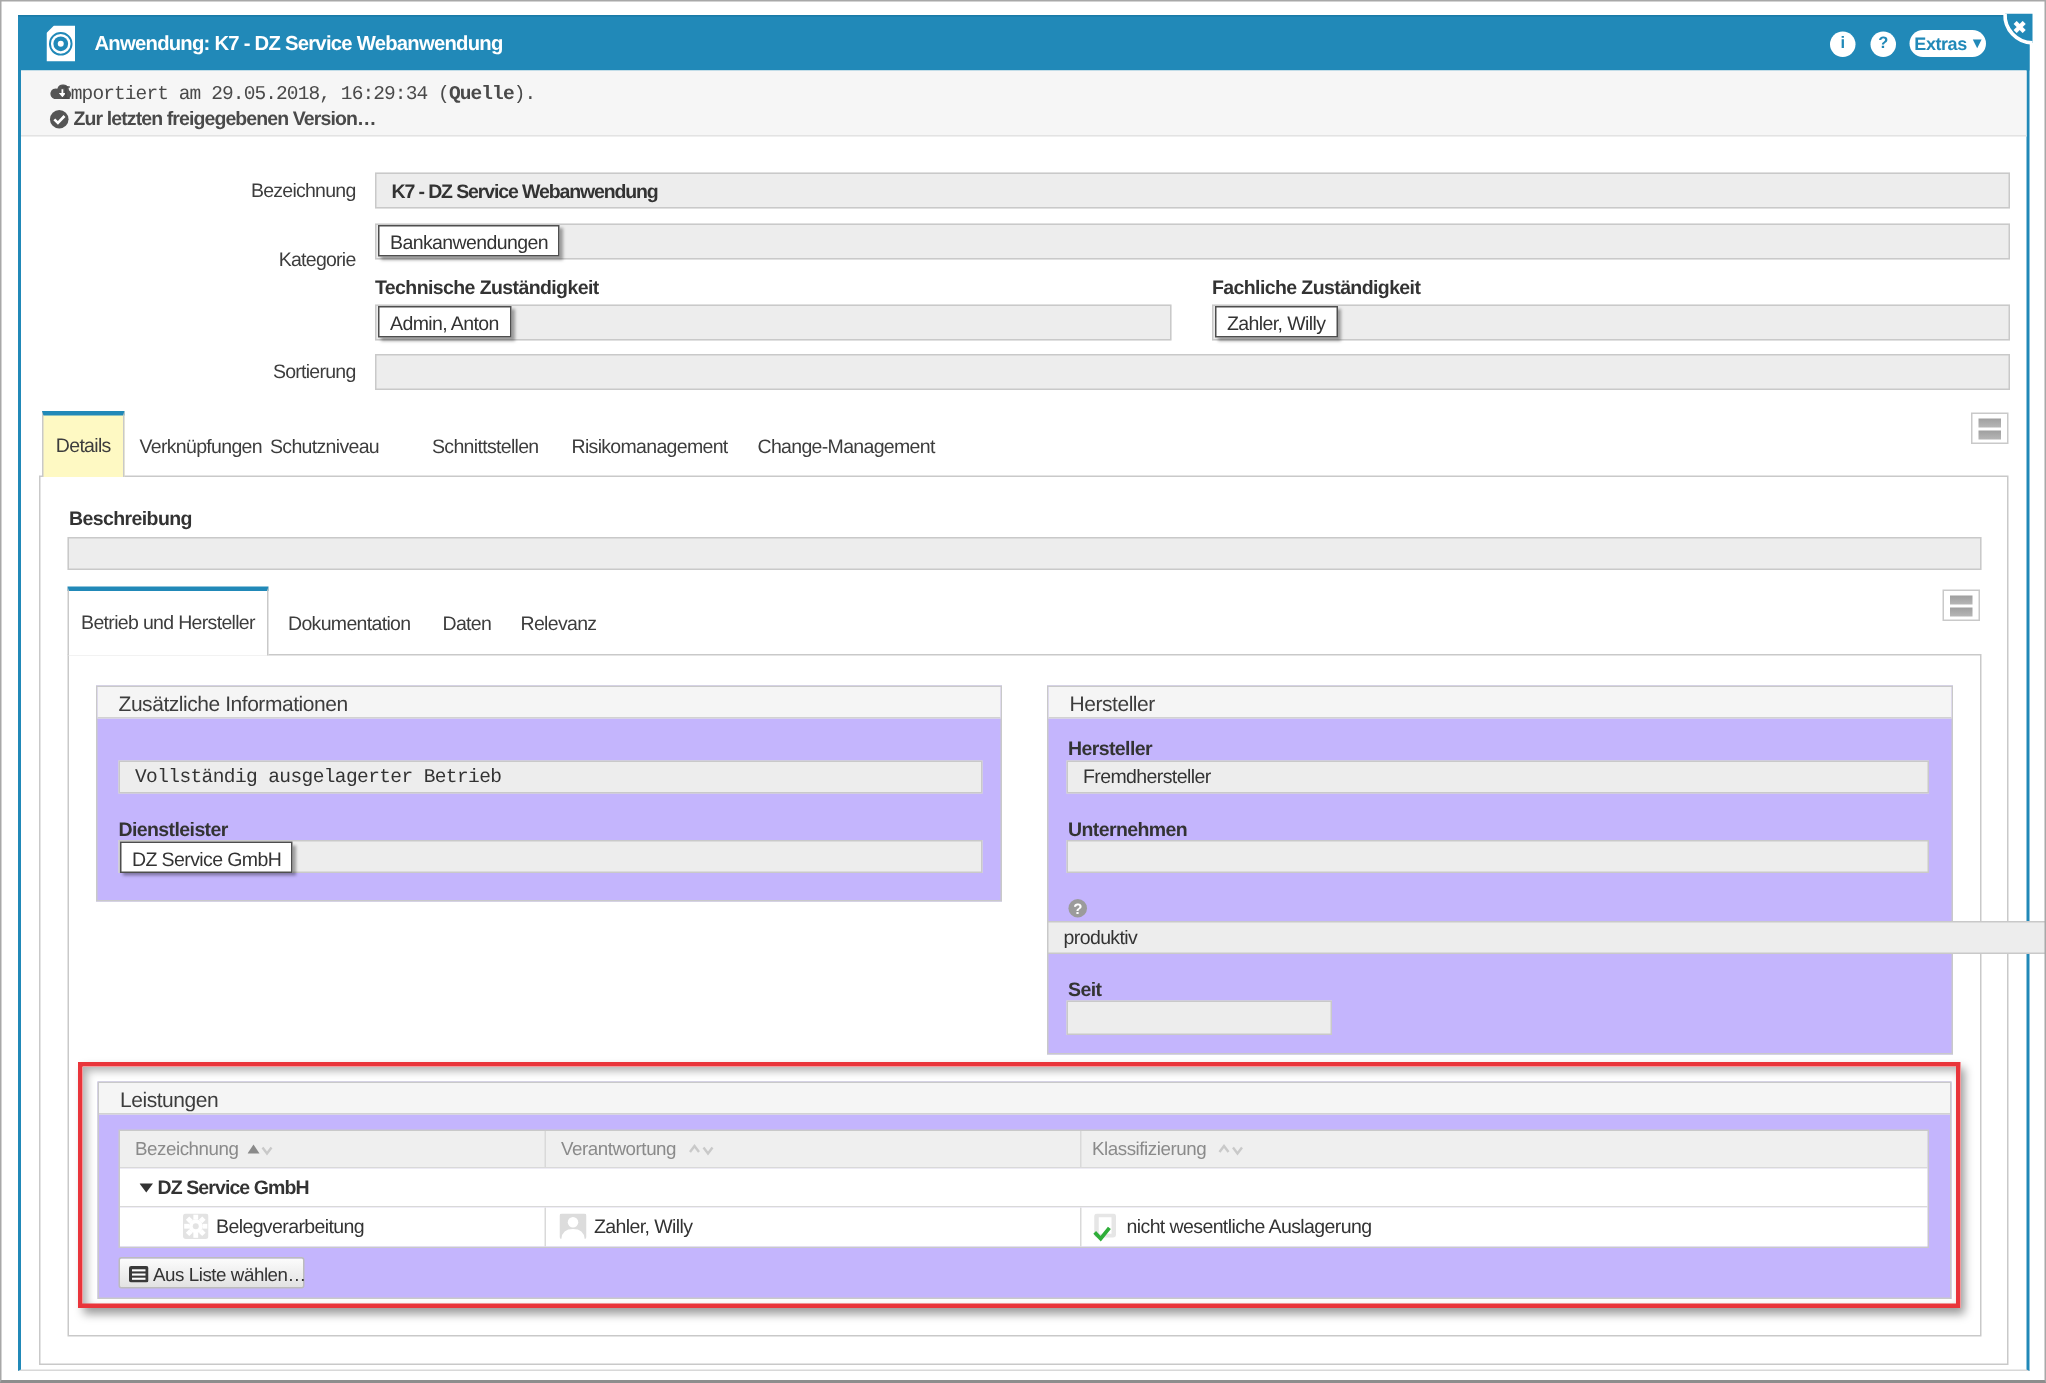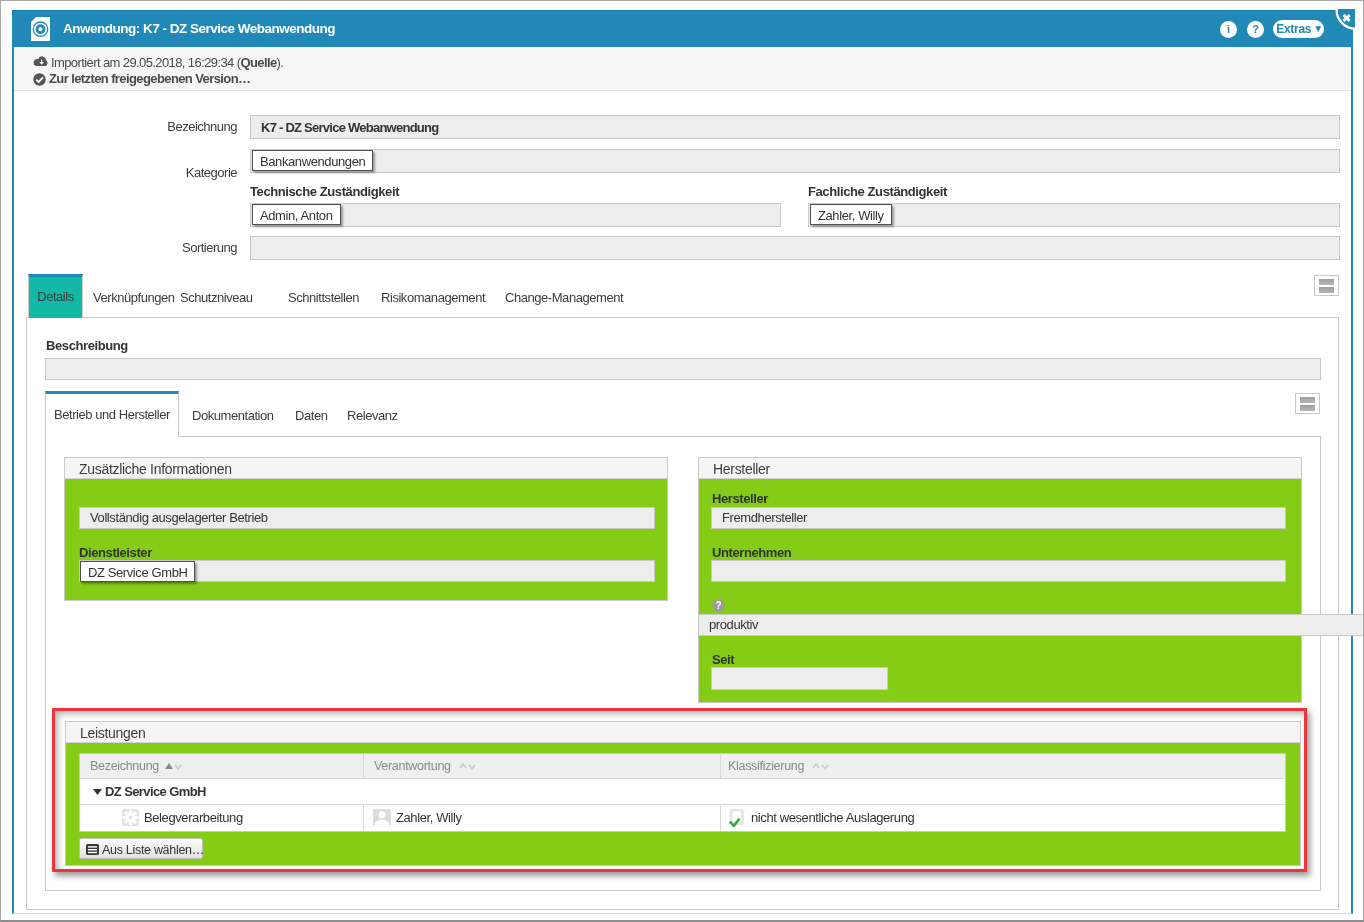--- a/index.html
+++ b/index.html
@@ -17,28 +17,28 @@
 #infostrip { left:14px; top:47px; width:1337px; height:44px; background:#f6f6f6; border-bottom:1px solid #e3e3e3; }
 .infotext { font-size:13px; color:#4a4a4a; letter-spacing:-0.6px; white-space:nowrap; }
 
 .flabel { font-size:13px; color:#3d3d3d; text-align:right; width:150px; left:87px; letter-spacing:-0.5px; }
 .field { background:#ededed; border:1px solid #c9c9c9; }
 .fieldtext { font-size:13px; color:#333; letter-spacing:-0.4px; padding:4px 0 0 10px; white-space:nowrap; }
 .blabel { font-weight:bold; font-size:13px; color:#333; letter-spacing:-0.4px; white-space:nowrap; }
 .chip { position:absolute; background:#fff; border:1px solid #4e4e4e; box-shadow:2px 2px 2px rgba(0,0,0,0.35); font-size:13px; color:#333; letter-spacing:-0.4px; padding:1px 7px 0 7px; height:21px; line-height:19px; white-space:nowrap; }
 
 .tabtxt { font-size:13px; color:#3d3d3d; letter-spacing:-0.45px; white-space:nowrap; }
-#tab-active { left:28px; top:274px; width:55px; height:44px; background:#14b8a6; border:1px solid #c9c9c9; border-top:3px solid #2189b8; border-bottom:none; z-index:3; text-align:center; line-height:40px; }
+#tab-active { left:28px; top:274px; width:55px; height:44px; background:#fef9c3; border:1px solid #c9c9c9; border-top:3px solid #2189b8; border-bottom:none; z-index:3; text-align:center; line-height:40px; }
 #tabpanel { left:26px; top:317px; width:1313px; height:593px; border:1px solid #c9c9c9; background:#fff; }
 #subtab-active { left:45px; top:391px; width:134px; height:46px; background:#fff; border:1px solid #c9c9c9; border-top:3px solid #2189b8; border-bottom:none; z-index:3; text-align:center; line-height:42px; }
 #subpanel { left:45px; top:436px; width:1276px; height:455px; border:1px solid #c9c9c9; background:#fff; }
 .bars-icon { background:#fff; border:1px solid #c9c9c9; }
 .bars-icon .bar { position:absolute; left:4px; width:15px; height:6px; background:linear-gradient(#9f9f9f,#b6b6b6); }
 
-.fieldset { border:1px solid #c9c9c9; background:#84cc16;text-align:right; }
+.fieldset { border:1px solid #c9c9c9; background:#c4b5fd;text-align:right; }
 .fs-head { position:absolute; left:0; top:0; right:0; height:21px; background:#f5f5f5; border-bottom:1px solid #d2d2d2; }
 .fs-title { position:absolute; left:14px; top:3px; font-size:14px; color:#3d3d3d; letter-spacing:-0.3px; white-space:nowrap; }
 
 #ltable { left:79px; top:753px; width:1207px; border:1px solid #c9c9c9; }
 .throw { position:relative; height:25px; background:#efefef; border-bottom:1px solid #d9d9d9; }
 .th { position:absolute; top:0; height:100%; border-right:1px solid #d9d9d9; }
 .thtxt { position:absolute; top:5px; font-size:12.5px; color:#8a8a8a; letter-spacing:-0.3px; white-space:nowrap; }
 .grouprow { position:relative; height:26px; background:#fff; border-bottom:1px solid #d9d9d9; }
 .datarow { position:relative; height:26px; background:#fff; }
 .dcell { position:absolute; top:0; height:100%; border-right:1px solid #d9d9d9; }
@@ -67,21 +67,21 @@
   <path d="M1.7 0 H20 V19.6 A18.6 18.6 0 0 1 1.7 0 Z" fill="#2189b8"></path>
   <path d="M1.7 0 A18.6 18.6 0 0 0 20 19.6" fill="none" stroke="#fff" stroke-width="2.4"></path>
   <text x="11.5" y="13" font-size="11" font-weight="bold" fill="#fff" text-anchor="middle" font-family="Liberation Sans">✖</text>
 </svg>
 
 <div id="infostrip" class="abs"></div>
 <svg class="abs" style="left:33px; top:56px;" width="16" height="11" viewBox="0 0 16 11">
   <path d="M13 4.2 A4 4 0 0 0 5.2 3.1 A3.2 3.2 0 0 0 3.2 10 L12.5 10 A3.3 3.3 0 0 0 13 4.2 Z" fill="#555"></path>
   <path d="M8 3.5 L8 6 L6.2 6 L8.6 8.8 L11 6 L9.2 6 L9.2 3.5 Z" fill="#fff"></path>
 </svg>
-<div class="infotext abs" style="left:51px; top:55px;">Importiert am 29.05.2018, 16:29:34 (<b>Quelle</b>).</div>
+<div class="infotext abs" style="left:40px; top:55px;font-family:Liberation Mono, monospace;">Importiert am 29.05.2018, 16:29:34 (<b>Quelle</b>).</div>
 <svg class="abs" style="left:33px; top:73px;" width="13" height="13" viewBox="0 0 13 13">
   <circle cx="6.5" cy="6.5" r="6.2" fill="#555"></circle>
   <path d="M3.2 6.6 L5.6 8.9 L10 4.3" fill="none" stroke="#fff" stroke-width="1.8"></path>
 </svg>
 <div class="infotext abs" style="left:49px; top:71px; font-weight:bold;">Zur letzten freigegebenen Version…</div>
 
 <div class="flabel abs" style="top:119px;">Bezeichnung</div>
 <div class="field abs" style="left:250px; top:115px; width:1090px; height:24px;">
     <div class="fieldtext" style="font-weight:bold; letter-spacing:-0.75px;">K7 - DZ Service Webanwendung</div>
   </div>
@@ -121,21 +121,21 @@
   <div class="bar" style="top:3px;"></div>
     <div class="bar" style="top:11px;"></div>
 </div>
 
 <div class="fieldset abs" style="left:64px; top:457px; width:604px; height:144px;">
   <div class="fs-head"></div>
     <div class="fs-title">Zusätzliche Informationen</div>
 </div>
 <div class="blabel abs" style="left:79px; top:515px;">Betriebsart</div>
 <div class="field abs" style="left:79px; top:507px; width:576px; height:22px;">
-    <div class="fieldtext" style="padding-top:2px;">Vollständig ausgelagerter Betrieb</div>
+    <div class="fieldtext" style="padding-top:2px;font-family:Liberation Mono, monospace;">Vollständig ausgelagerter Betrieb</div>
   </div>
 <div class="blabel abs" style="left:79px; top:545px;">Dienstleister</div>
 <div class="field abs" style="left:79px; top:560px; width:576px; height:22px;"></div>
 <div class="chip" style="left:80px; top:561px;">DZ Service GmbH</div>
 
 <div class="fieldset abs" style="left:698px; top:457px; width:604px; height:246px;">
   <div class="fs-head"></div>
     <div class="fs-title">Hersteller</div>
 </div>
 <div class="blabel abs" style="left:712px; top:491px;">Hersteller</div>

